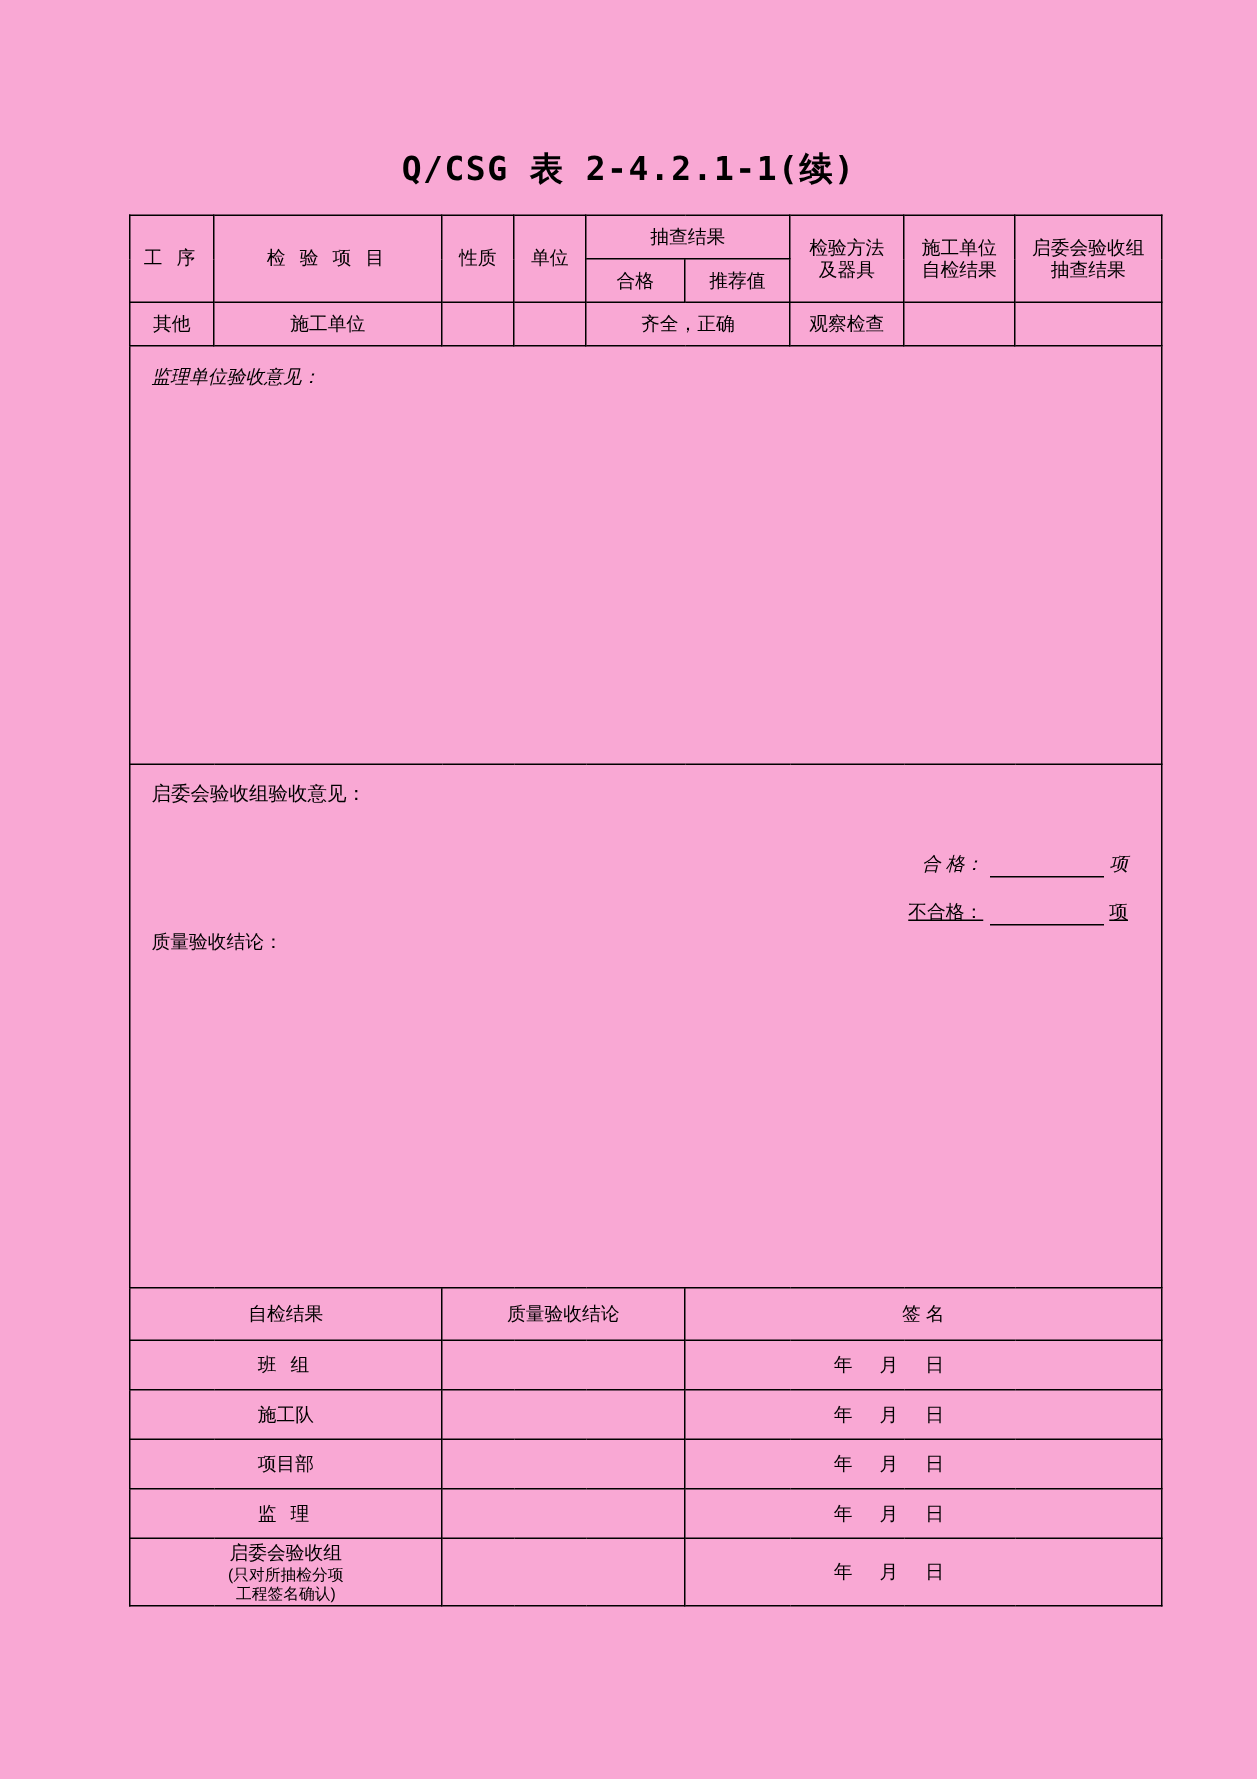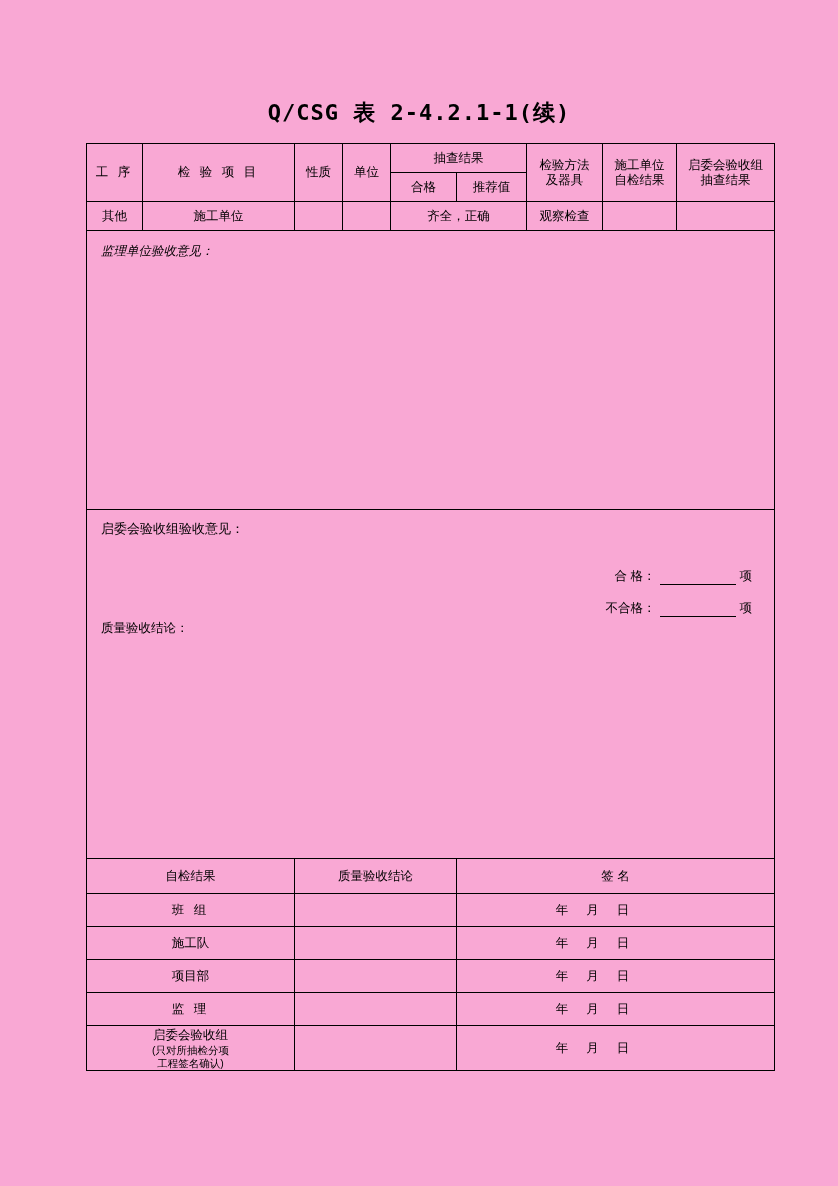--- a/index.html
+++ b/index.html
@@ -84,22 +84,22 @@
     white-space: nowrap;
   }
   .qty-line .blank {
     display: inline-block;
     width: 76px;
     border-bottom: 1px solid #000;
     height: 13px;
     margin: 0 4px;
     vertical-align: bottom;
   }
-  .qty1 { top: 58px; }
-  .qty2 { top: 90px; }
+  .qty1 { top: 58px; font-style: italic; }
+  .qty2 { top: 90px; text-decoration: underline; }
   .defect-label {
     position: absolute;
     left: 14px;
     top: 110px;
     font-size: 12.5px;
   }
 
   .sig-head td { height: 34px; }
   .sig-row td { height: 32px; }
   .sig-row-last td { height: 44px; }

